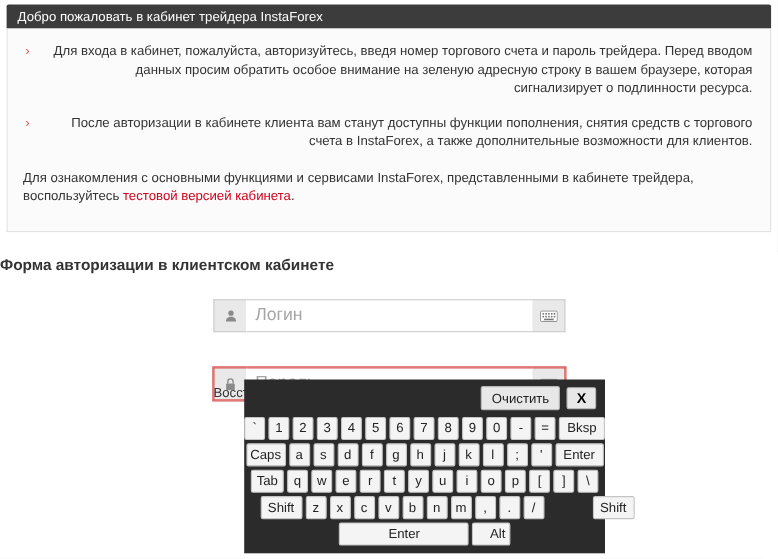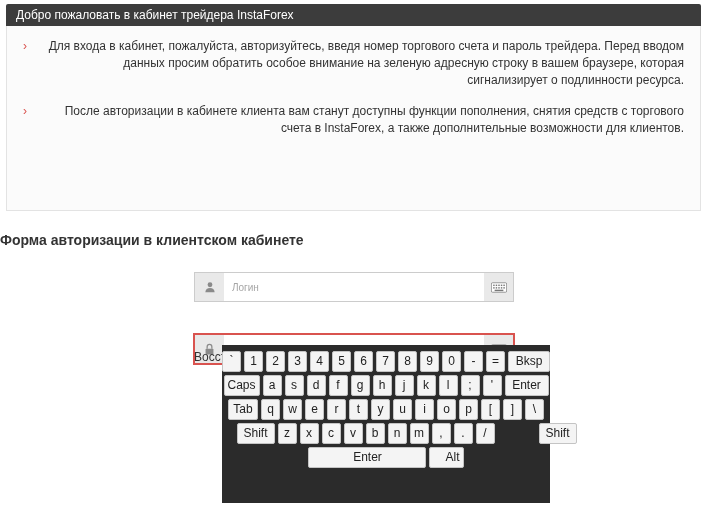--- a/index.html
+++ b/index.html
@@ -120,21 +120,21 @@
   }
   .field .inp {
     flex: 1;
     border: 1px solid #cccccc;
     border-right: none;
     border-left: none;
     background: #ffffff;
     box-sizing: border-box;
     padding: 0 8px;
     font-family: "Liberation Sans", sans-serif;
-    font-size: 10px;
+    font-size: 16px;
     color: #555;
     outline: none;
   }
   .field .inp::placeholder { color: #a6a6a6; }
   .field .kbd {
     width: 30px;
     background: #e9e9e9;
     border: 1px solid #cccccc;
     border-left: none;
     box-sizing: border-box;
@@ -241,20 +241,23 @@
     <div class="bullet-row">
       <span class="arrow">›</span>
       <span class="txt">Для входа в кабинет, пожалуйста, авторизуйтесь, введя номер торгового счета и пароль трейдера. Перед вводом данных просим обратить особое внимание на зеленую адресную строку в вашем браузере, которая сигнализирует о подлинности ресурса.</span>
     </div>
 
     <div class="bullet-row">
       <span class="arrow">›</span>
       <span class="txt">После авторизации в кабинете клиента вам станут доступны функции пополнения, снятия средств с торгового счета в InstaForex, а также дополнительные возможности для клиентов.</span>
     </div>
 
+    <div class="plain-para">
+      <span>Для ознакомления с основными функциями и сервисами InstaForex, представленными в кабинете трейдера, воспользуйтесь </span><a class="lnk" href="#">тестовой версией кабинета</a><span>.</span>
+    </div>
 
   </div>
 
   <div class="form-title">Форма авторизации в клиентском кабинете</div>
 
   <div class="field login">
     <div class="addon">
       <svg width="12" height="12" viewBox="0 0 16 16" aria-hidden="true">
         <circle cx="8" cy="5" r="3.2" fill="#8a8a8a"></circle>
         <path d="M1.8 15c0-3.6 2.8-5.6 6.2-5.6S14.2 11.4 14.2 15z" fill="#8a8a8a"></path>
@@ -301,20 +304,24 @@
         <rect x="13.5" y="6.5" width="2" height="2" fill="#777"></rect>
         <rect x="17" y="6.5" width="2" height="2" fill="#777"></rect>
         <rect x="5" y="10" width="12" height="2" fill="#777"></rect>
       </svg>
     </div>
   </div>
 
   <div class="restore-line">Восст</div>
 
   <div class="vkb">
+    <div class="vkb-top">
+      <button class="vkb-btn">Очистить</button>
+      <button class="vkb-close">X</button>
+    </div>
 
     <div class="kb-row">
       <div class="key">`</div>
       <div class="key">1</div>
       <div class="key">2</div>
       <div class="key">3</div>
       <div class="key">4</div>
       <div class="key">5</div>
       <div class="key">6</div>
       <div class="key">7</div>

